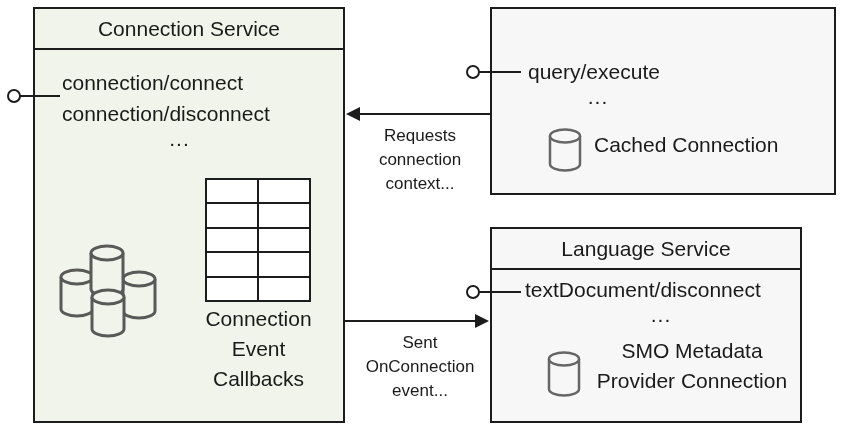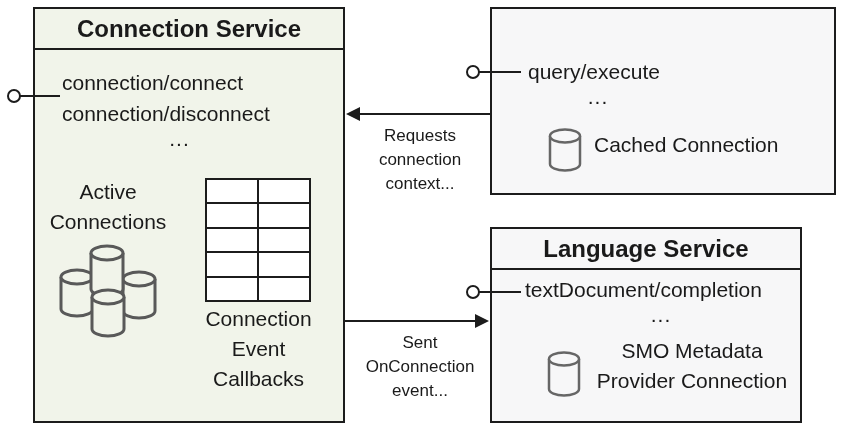--- a/index.html
+++ b/index.html
@@ -23,21 +23,21 @@
 
   .box{position:absolute;border:2px solid var(--border)}
   .box.conn{left:33px;top:7px;width:312px;height:416px;background:var(--connection-fill)}
   .box.query{left:490px;top:7px;width:346px;height:188px;background:var(--service-fill)}
   .box.lang{left:490px;top:227px;width:312px;height:196px;background:var(--service-fill)}
 
   .box-header{
     position:absolute;left:0;top:0;width:100%;
     border-bottom:2px solid var(--border);
     display:flex;align-items:center;justify-content:center;
-    font-weight:bold;font-size:24px;
+    font-weight:normal;font-size:21px;
   }
   .conn .box-header{height:41px}
   .query .box-header{height:38px}
   .lang .box-header{height:41px}
 
   .abs{position:absolute}
   .body-text{font-size:21px;line-height:31px}
   .pre{white-space:pre-line}
   .center{text-align:center}
   .ellipsis-line{display:block;text-align:center;line-height:20px;font-size:21px;letter-spacing:1px}
@@ -78,22 +78,20 @@
 
   <div class="box conn">
     <div class="box-header">Connection Service</div>
 
     <div class="abs body-text conn-methods">
       <div>connection/connect</div>
       <div>connection/disconnect</div>
       <span class="ellipsis-line">...</span>
     </div>
 
-    <div class="abs body-text center pre active-label">Active
-Connections</div>
 
     <svg class="abs cluster-icon" width="100" height="94" viewBox="0 0 100 94">
 
       <g>
         <path class="cyl-fill-conn" d="M4 33 V65 A16 7 0 0 0 36 65 V33"></path>
         <ellipse class="cyl-fill-conn" cx="20" cy="33" rx="16" ry="7"></ellipse>
       </g>
 
       <g>
         <path class="cyl-fill-conn" d="M66 35 V67 A16 7 0 0 0 98 67 V35"></path>
@@ -140,21 +138,21 @@
       <path class="cyl-fill-svc" d="M2 8 V36 A15 6.5 0 0 0 32 36 V8"></path>
       <ellipse class="cyl-fill-svc" cx="17" cy="8" rx="15" ry="6.5"></ellipse>
     </svg>
     <div class="abs cached-label">Cached Connection</div>
   </div>
 
   <div class="box lang">
     <div class="box-header">Language Service</div>
 
     <div class="abs body-text lang-methods">
-      <div>textDocument/completion</div>
+      <div>textDocument/disconnect</div>
       <span class="ellipsis-line">...</span>
     </div>
 
     <svg class="abs smo-row-icon" width="34" height="46" viewBox="0 0 34 46">
       <path class="cyl-fill-svc" d="M2 8 V38 A15 6.5 0 0 0 32 38 V8"></path>
       <ellipse class="cyl-fill-svc" cx="17" cy="8" rx="15" ry="6.5"></ellipse>
     </svg>
     <div class="abs body-text center pre smo-label">SMO Metadata
 Provider Connection</div>
   </div>

